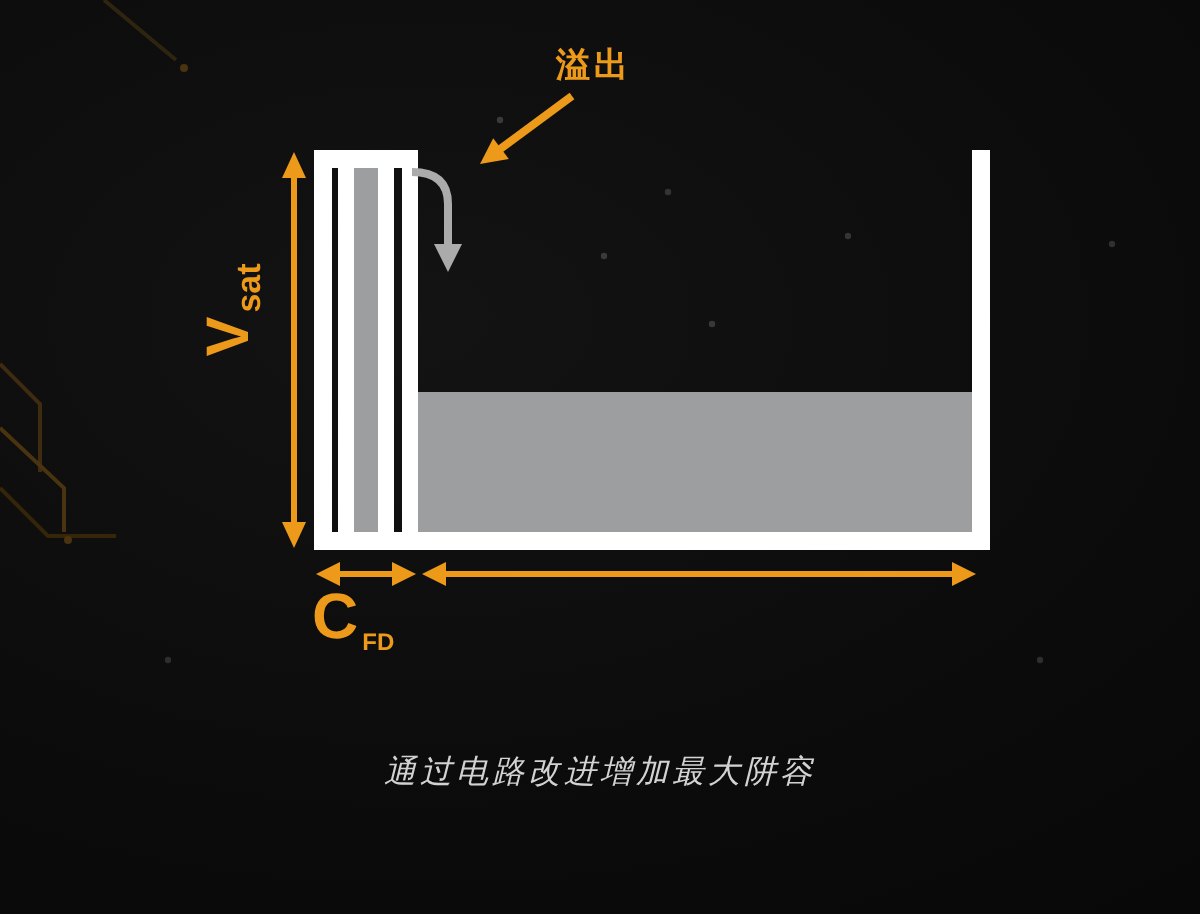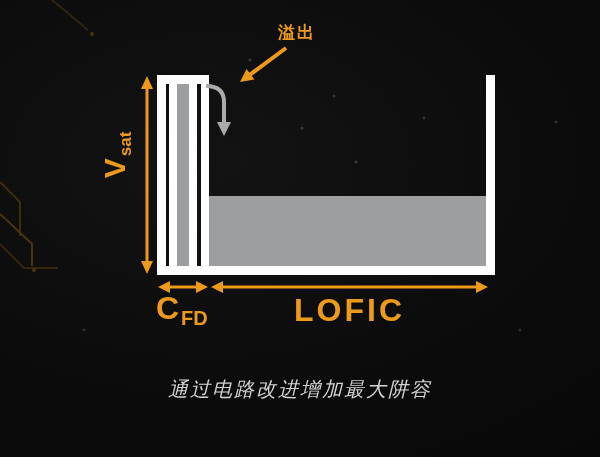--- a/index.html
+++ b/index.html
@@ -86,20 +86,19 @@
 
   <div class="label" style="left:278px;top:24px;font-size:17px;letter-spacing:2px">溢出</div>
 
   <div class="label baseline-row" style="left:78px;top:135px;width:84px;height:40px;justify-content:center;transform:rotate(-90deg)">
     <span style="font-size:30px">V</span>
       <span class="sub" style="font-size:17px">sat</span>
   </div>
 
   <div class="label baseline-row" style="left:156px;top:292px">
     <span style="font-size:32px">C</span>
-      <span class="sub" style="font-size:20px">FD</span>
+      <span class="sub" style="font-size:12px">FD</span>
   </div>
 
-  <div class="label" style="left:211px;top:294px;width:277px;text-align:center;font-size:32px;letter-spacing:3px">LOFIC</div>
 
-  <div class="caption" style="top:376px;font-size:20px">通过电路改进增加最大阱容</div>
+  <div class="caption" style="top:376px;font-size:16px">通过电路改进增加最大阱容</div>
 
 </div>
 
 </body></html>

